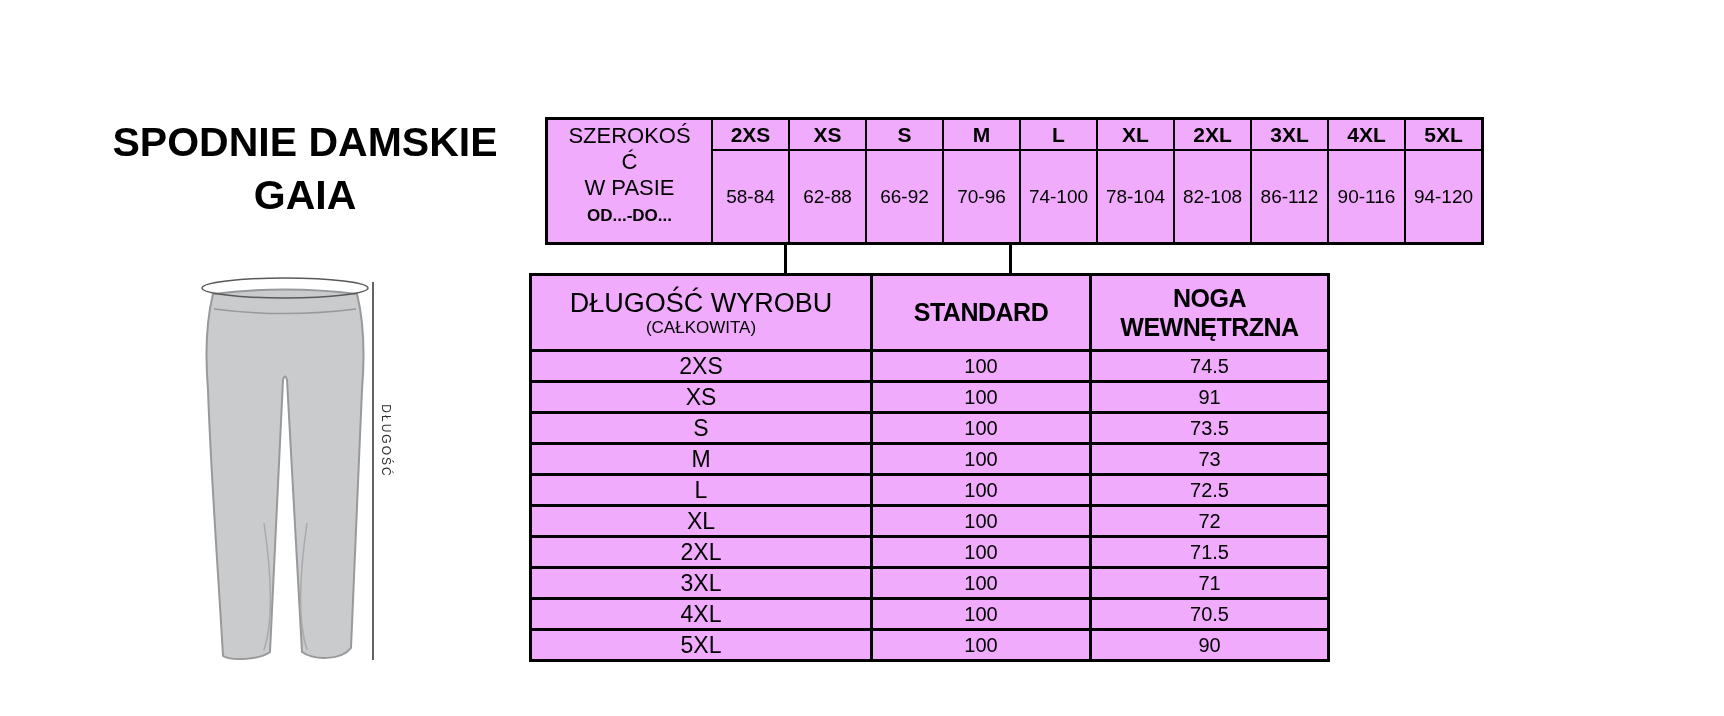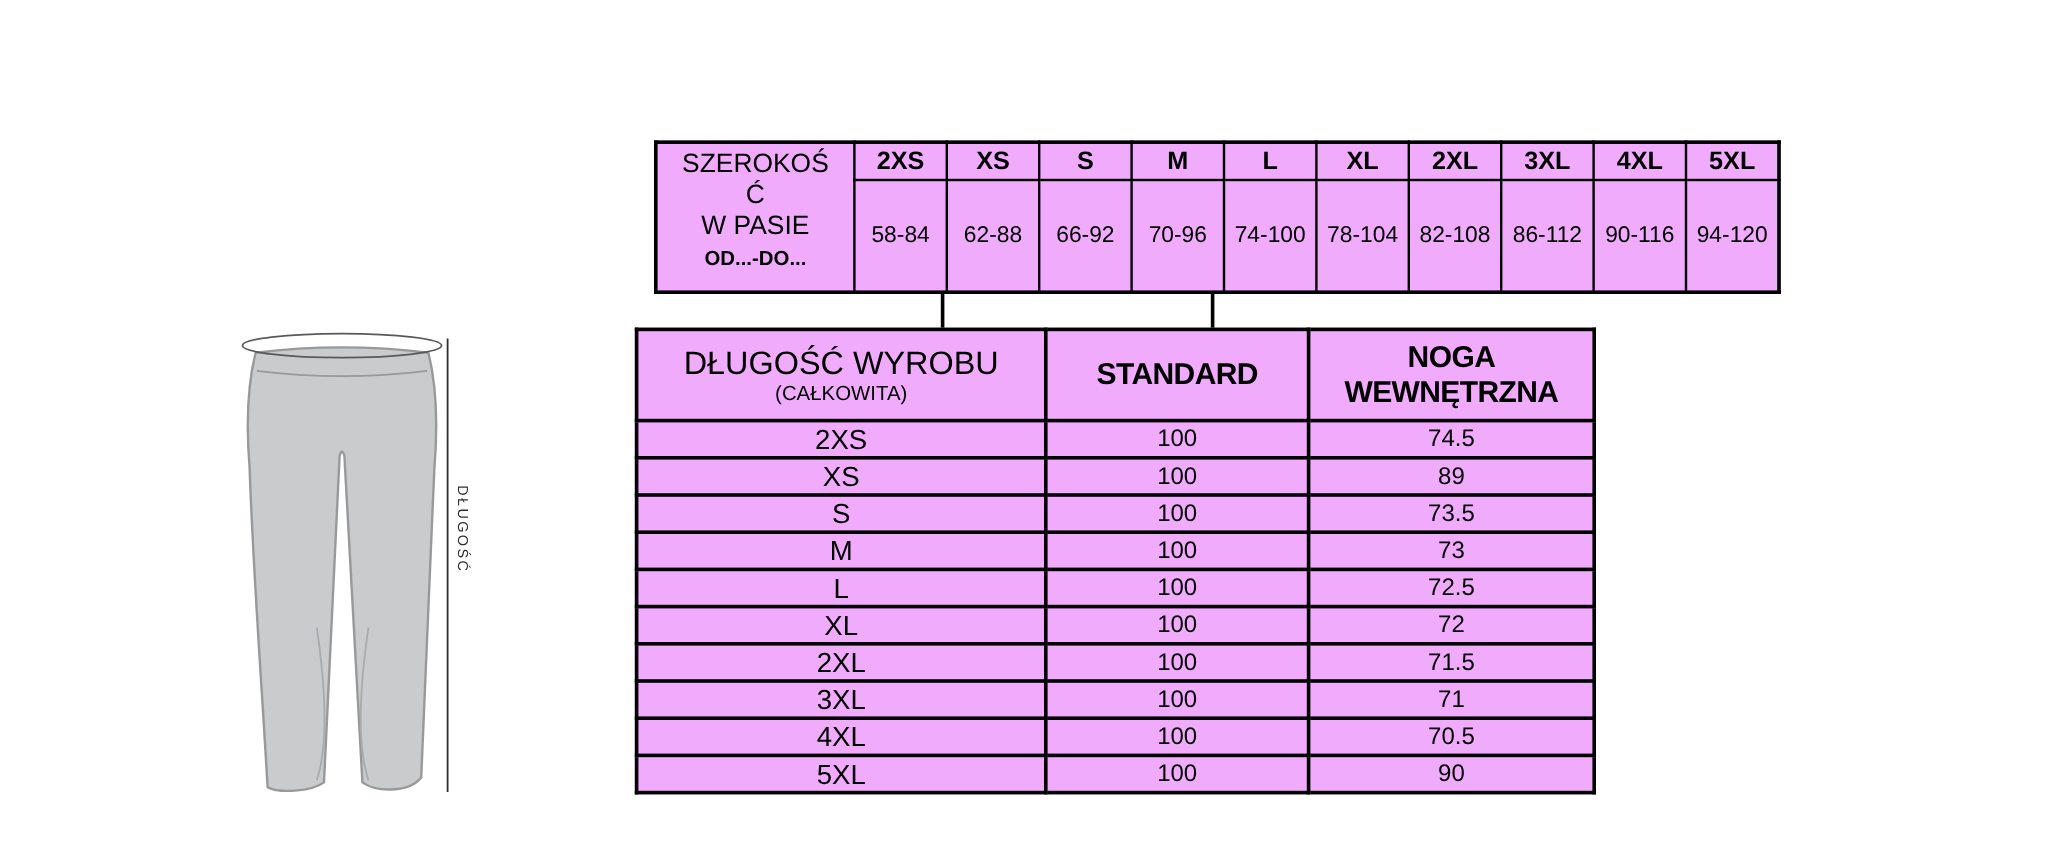--- a/index.html
+++ b/index.html
@@ -45,20 +45,24 @@
   #t2 .h-bold{font-size:25px;font-weight:bold;letter-spacing:-0.5px;}
   #t2 td{height:28px;}
   #t2 .size-cell{font-size:23px;}
   #t2 .num-cell{font-size:20px;}
 </style>
 </head>
 <body>
 
 <div class="canvas">
 
+  <div class="title">
+    <div>SPODNIE DAMSKIE</div>
+    <div>GAIA</div>
+  </div>
 
 
   <svg class="pants-svg" width="235" height="430" viewBox="0 0 235 430">
 
     <path d="M53,56
          Q125,47 197,56
          C203,80 205,115 202,152
          C198,240 195,330 191,410
          C181,423 153,422 142,414
          C137,322 131,230 127,142
@@ -129,21 +133,21 @@
       <th class="c-leg t2-head h-bold">NOGA WEWNĘTRZNA</th>
     </tr>
     <tr>
       <td class="size-cell">2XS</td>
       <td class="num-cell">100</td>
       <td class="num-cell">74.5</td>
     </tr>
     <tr>
       <td class="size-cell">XS</td>
       <td class="num-cell">100</td>
-      <td class="num-cell">89</td>
+      <td class="num-cell">91</td>
     </tr>
     <tr>
       <td class="size-cell">S</td>
       <td class="num-cell">100</td>
       <td class="num-cell">73.5</td>
     </tr>
     <tr>
       <td class="size-cell">M</td>
       <td class="num-cell">100</td>
       <td class="num-cell">73</td>

